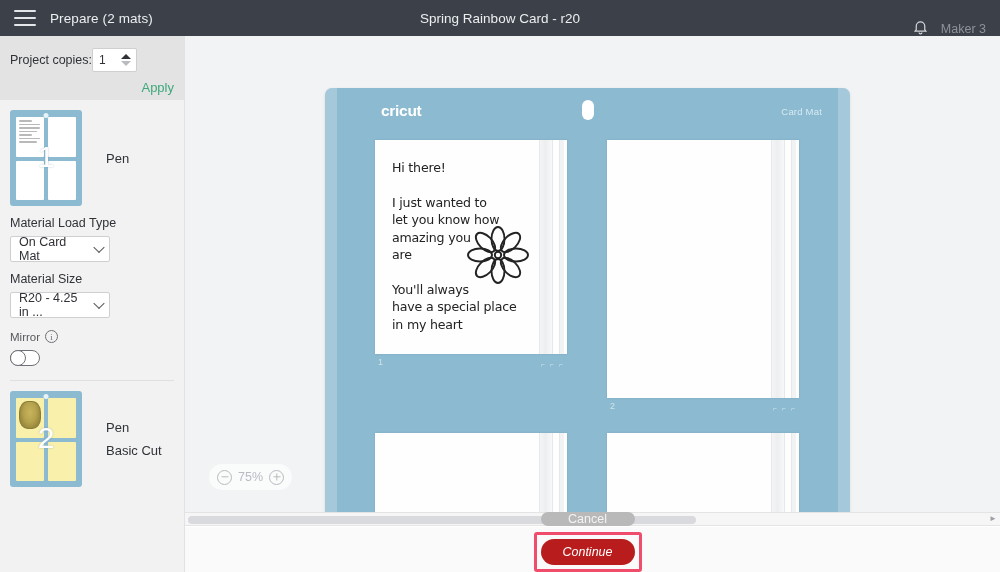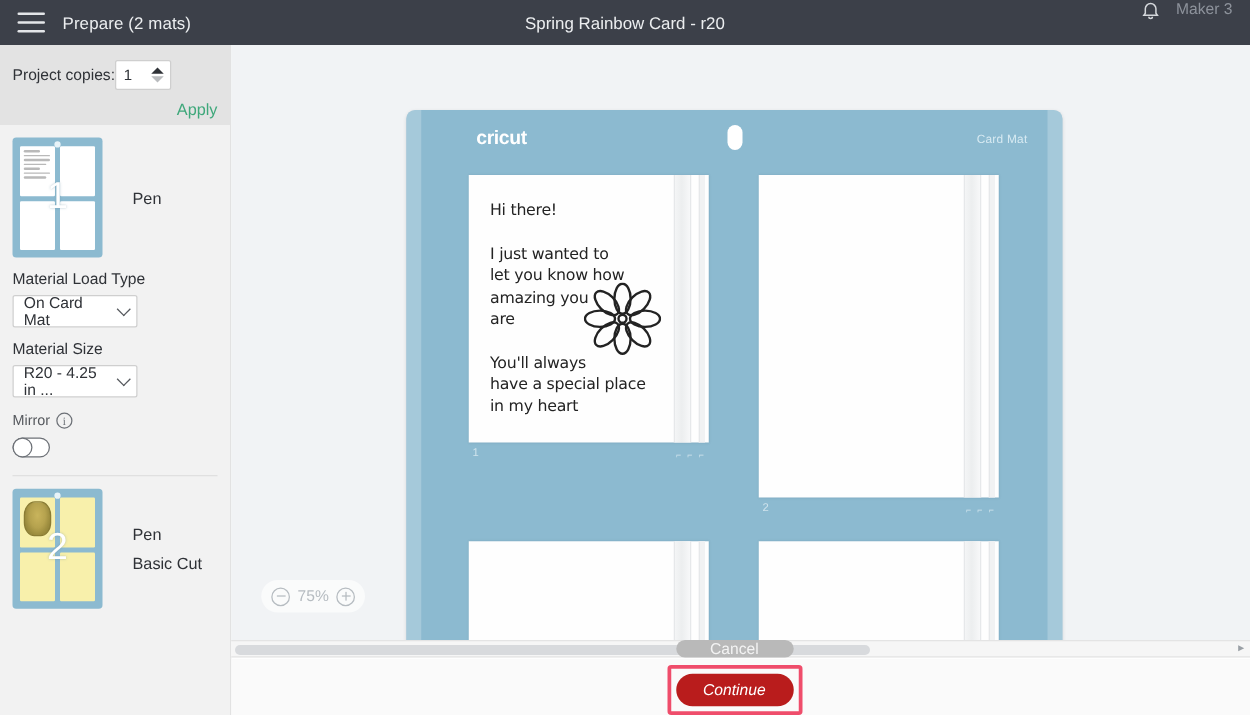--- a/index.html
+++ b/index.html
@@ -24,21 +24,21 @@
   .hamburger i { display: block; height: 2px; background: #e4e6e9; border-radius: 1px; }
   .hdr-left-title {
     color: #eceef0; font-size: 13.5px; letter-spacing: .1px;
   }
   .hdr-center-title {
     position: absolute; left: 0; right: 0; text-align: center;
     color: #eceef0; font-size: 13.5px; pointer-events: none;
   }
   .hdr-right {
     position: absolute; right: 10px; top: 0; height: 36px;
-    display: flex; align-items: flex-start; gap: 12px;
+    display: flex; align-items: flex-end; gap: 12px;
   }
   .bell { width: 17px; height: 17px; display: block; }
   .machine-name { color: #8d929b; font-size: 12.5px; padding-right: 4px; }
 
   
   .sidebar {
     position: absolute; left: 0; top: 36px; width: 185px; height: 536px;
     background: #f2f2f2; border-right: 1px solid #e2e2e2;
   }
   .copies-box {

